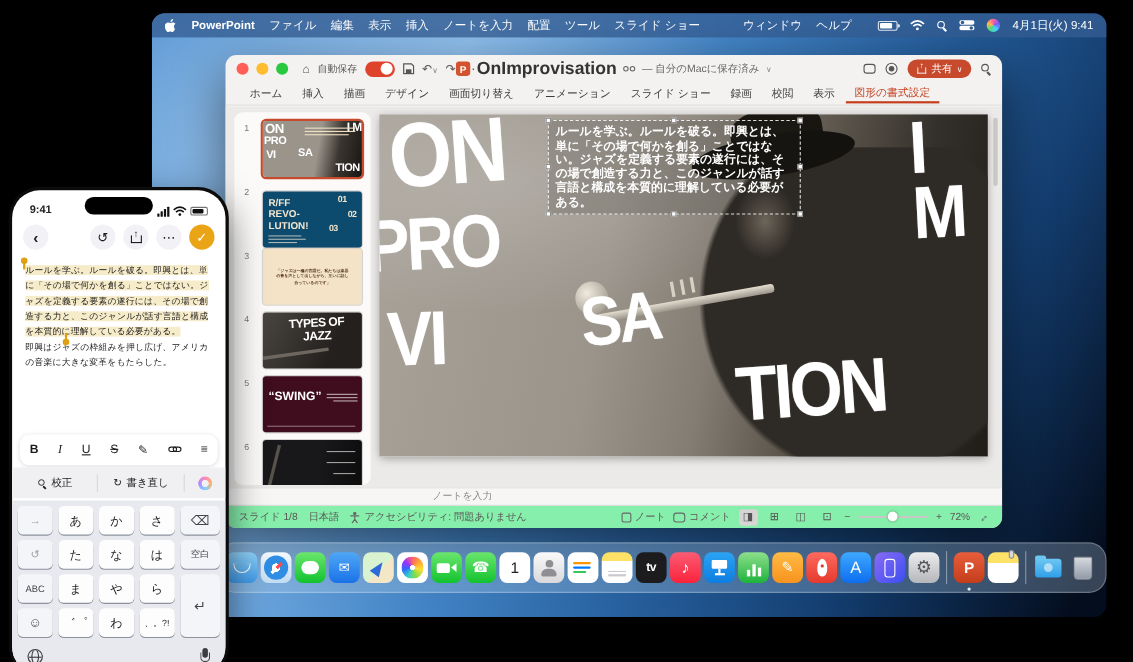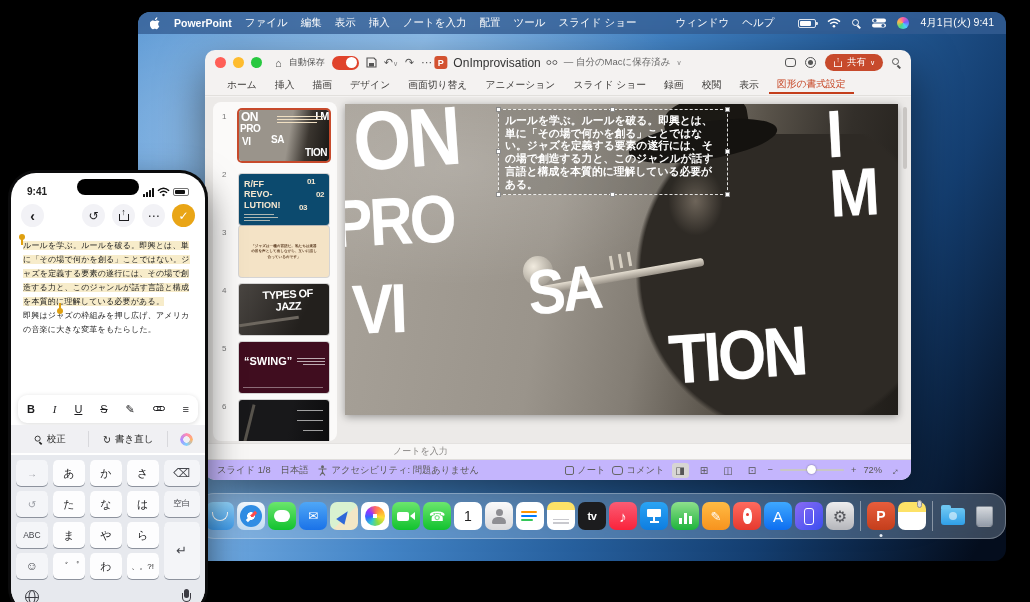--- a/index.html
+++ b/index.html
@@ -58,21 +58,21 @@
 .tube{position:absolute;left:195px;top:168px;width:165px;height:8px;background:linear-gradient(180deg,#e4ddd0,#9b948a);transform:rotate(-10deg);border-radius:3px}
 .bell{position:absolute;left:178px;top:152px;width:30px;height:30px;border-radius:50%;background:radial-gradient(circle at 35% 35%,#f1ebdf,#8e887e)}
 .valve{position:absolute;width:3px;height:14px;background:#d7d0c3;transform:rotate(-10deg)}
 .bigL{position:absolute;color:#fff;font-weight:800;letter-spacing:-3px;line-height:.88;transform-origin:left top;text-shadow:0 0 1px rgba(255,255,255,.4)}
 .sub{position:absolute;left:10px;top:258px;color:#fff;font-weight:700;font-size:14.5px;line-height:1.35;text-shadow:0 1px 3px rgba(0,0,0,.45)}
 .txbox{position:absolute;left:153px;top:5px;width:230px;padding:4px 6px;border:1.3px dashed rgba(255,255,255,.85);color:#fff;font-weight:700;font-size:10.8px;line-height:1.18;background:rgba(40,38,35,.18)}
 .hdl{position:absolute;width:5px;height:5px;background:#fff;border:1px solid #8a8a8a}
 .scrollv{position:absolute;right:4px;top:10px;width:4px;height:62px;border-radius:2px;background:#c9c6c3}
 
 .notesbar{position:absolute;bottom:21px;left:0;right:0;height:16px;background:#f7f6f5;border-top:1px solid #e4e2e0;font-size:9px;color:#8a8886;display:flex;align-items:center;padding-left:188px}
-.statusbar{position:absolute;bottom:0;height:21px;left:0;right:0;background:#c4b5fd;border-top:1px solid #dfdddb;display:flex;align-items:center;font-size:9.3px;color:#5a5856;padding:0 12px;gap:10px}
+.statusbar{position:absolute;bottom:0;height:21px;left:0;right:0;background:#86efac;border-top:1px solid #dfdddb;display:flex;align-items:center;font-size:9.3px;color:#5a5856;padding:0 12px;gap:10px}
 .sb-right{margin-left:auto;display:flex;align-items:center;gap:7px}
 .vic{width:17px;height:15px;border-radius:3px;display:flex;align-items:center;justify-content:center;font-size:10px;color:#555}
 .vic.sel{background:#d7d5d3}
 .zsl{width:64px;height:2px;background:#c9c7c5;border-radius:1px;position:relative}
 .zsl i{position:absolute;left:42%;top:-4px;width:9px;height:9px;border-radius:50%;background:#fff;box-shadow:0 0 2px rgba(0,0,0,.45)}
 .noteic{width:9px;height:9px;border:1.1px solid #666;border-radius:2px}
 .expand{display:inline-block;transform:rotate(-45deg);font-size:10px;color:#555}
 
 .dock{position:absolute;left:60px;top:481px;height:46px;display:flex;align-items:center;gap:3px;padding:0 7px;background:rgba(190,215,240,.28);border:1px solid rgba(255,255,255,.28);border-radius:16px;backdrop-filter:blur(6px)}
 .di{width:28px;height:28px;border-radius:7px;flex:none;display:flex;align-items:center;justify-content:center;color:#fff;font-size:14px;font-weight:700;position:relative}
@@ -188,21 +188,21 @@
           <svg width="11" height="11" viewBox="0 0 11 11">
             <path d="M1 1h7l2 2v7H1z" fill="none" stroke="#555" stroke-width="1.1"></path>
             <rect x="3" y="6" width="5" height="3.5" fill="#555"></rect>
           </svg>
         </span>
       <span class="tbico"><span>↶</span><span style="font-size:7px;color:#888">∨</span></span>
       <span class="tbico">↷</span>
       <span class="tbico">⋯</span>
       <span class="doccenter">
         <span class="ppticon">P</span>
-        <span style="font-weight:400;color:#333;font-size:12px">OnImprovisation</span>
+        <span style="font-weight:700;color:#333;font-size:16px">OnImprovisation</span>
         <span class="ppl">
             <i></i>
             <i></i>
           </span>
         <span style="color:#666;font-size:9.5px">— 自分のMacに保存済み</span>
         <span style="font-size:7px;color:#888">∨</span>
       </span>
       <span class="tb-right">
         <span class="cmt"></span>
         <span class="rec">

